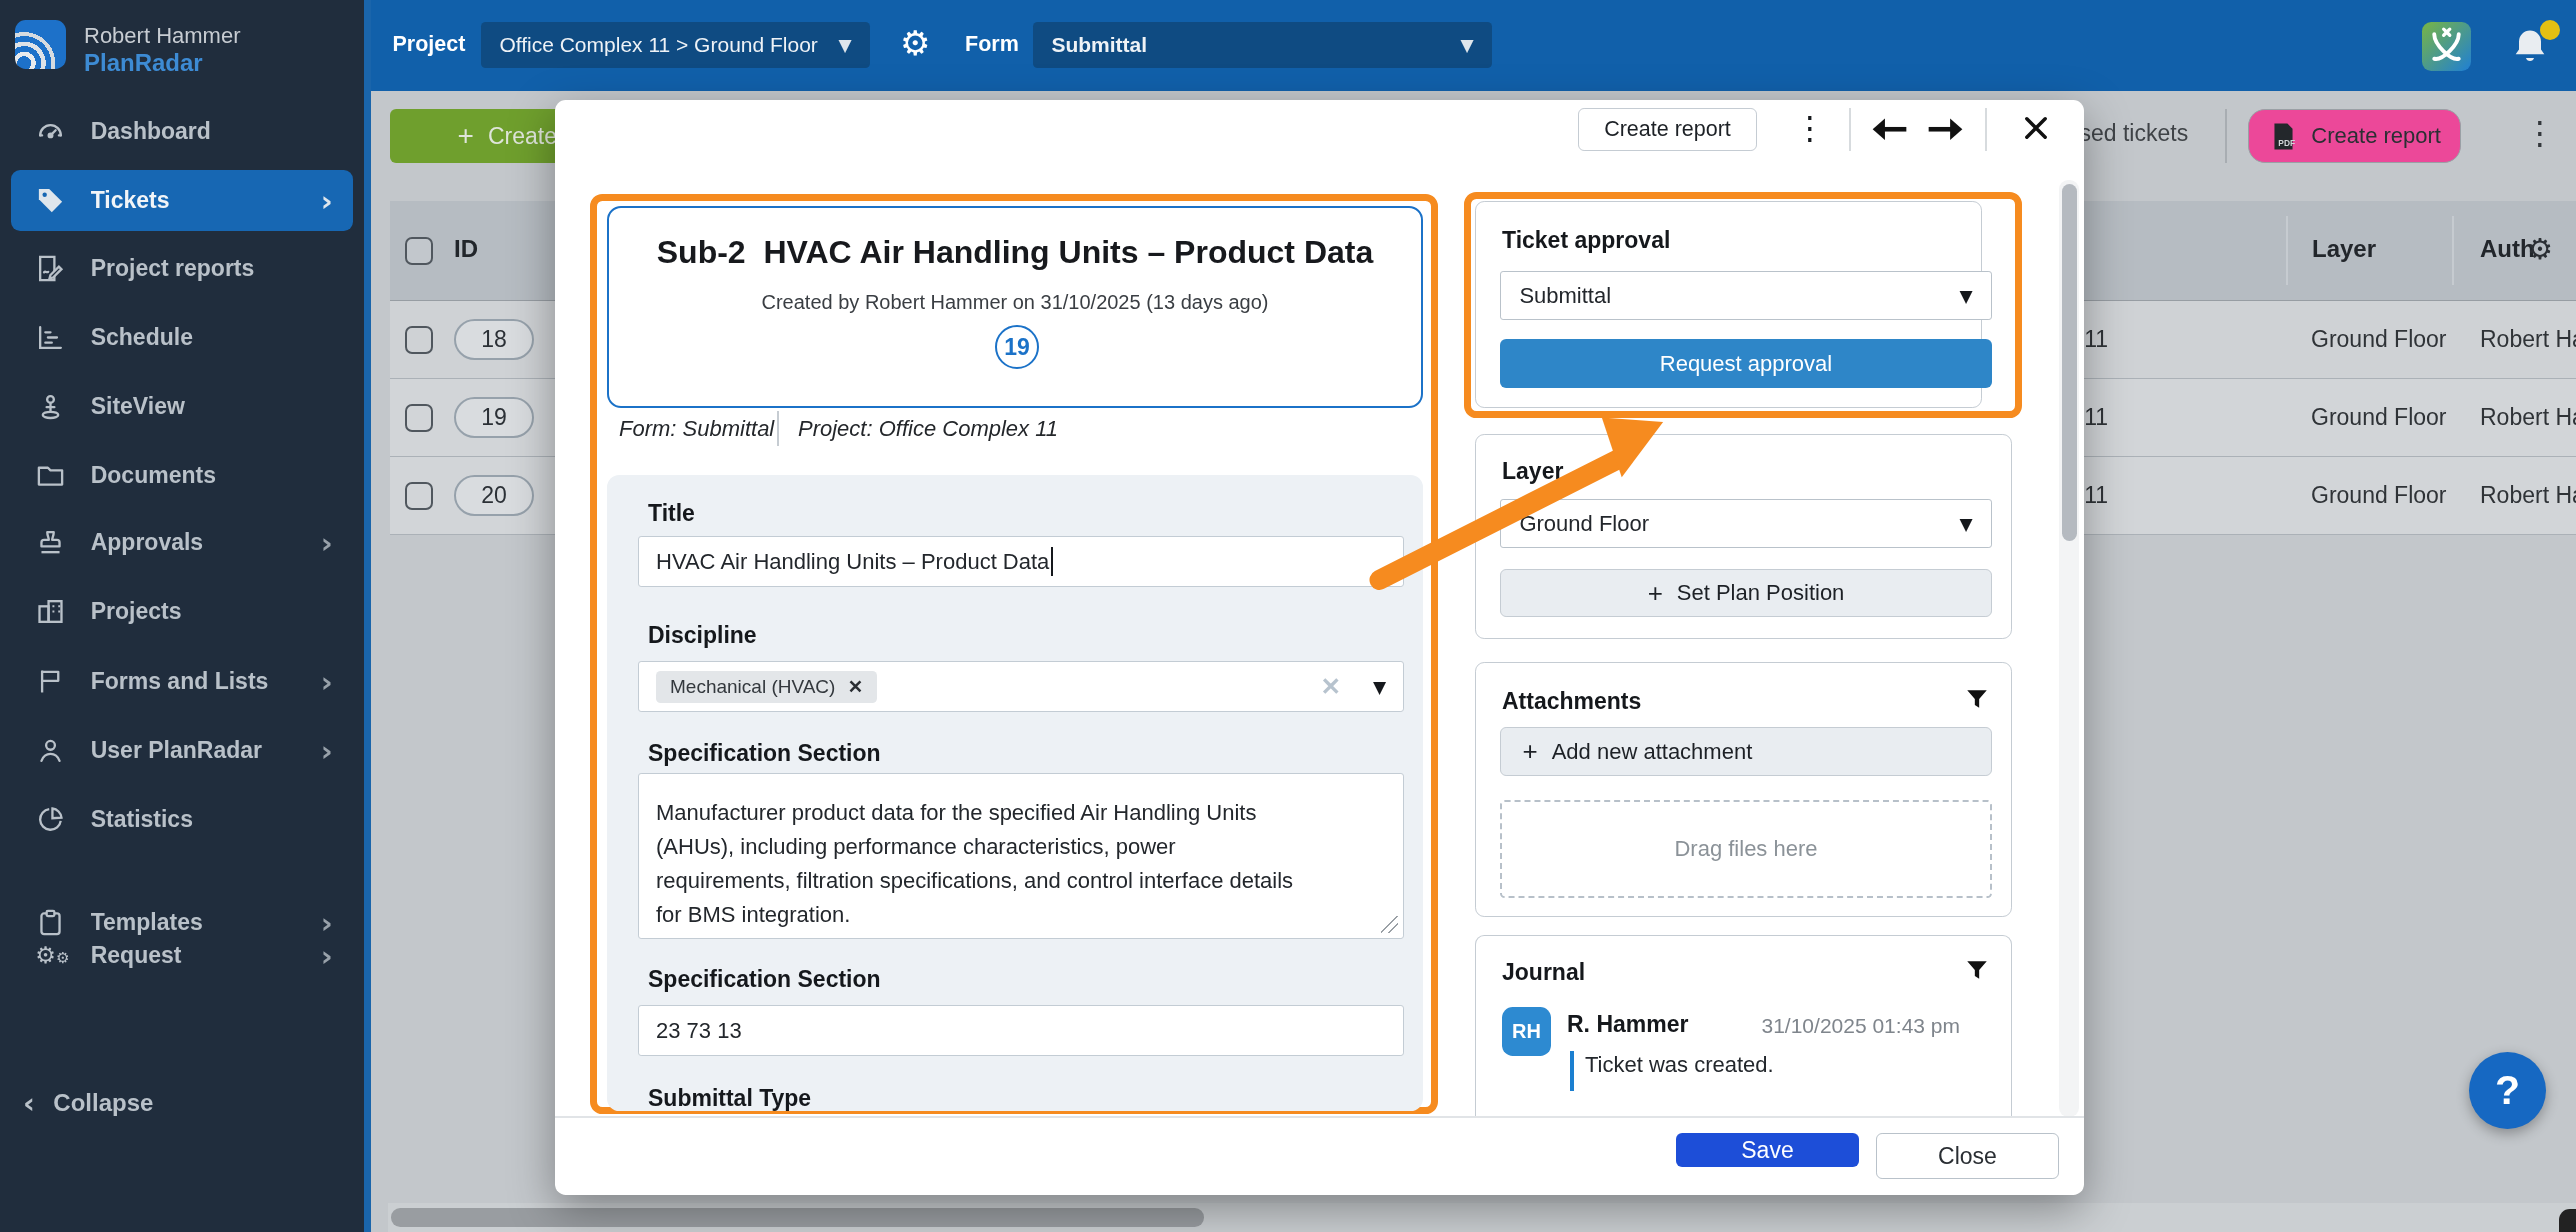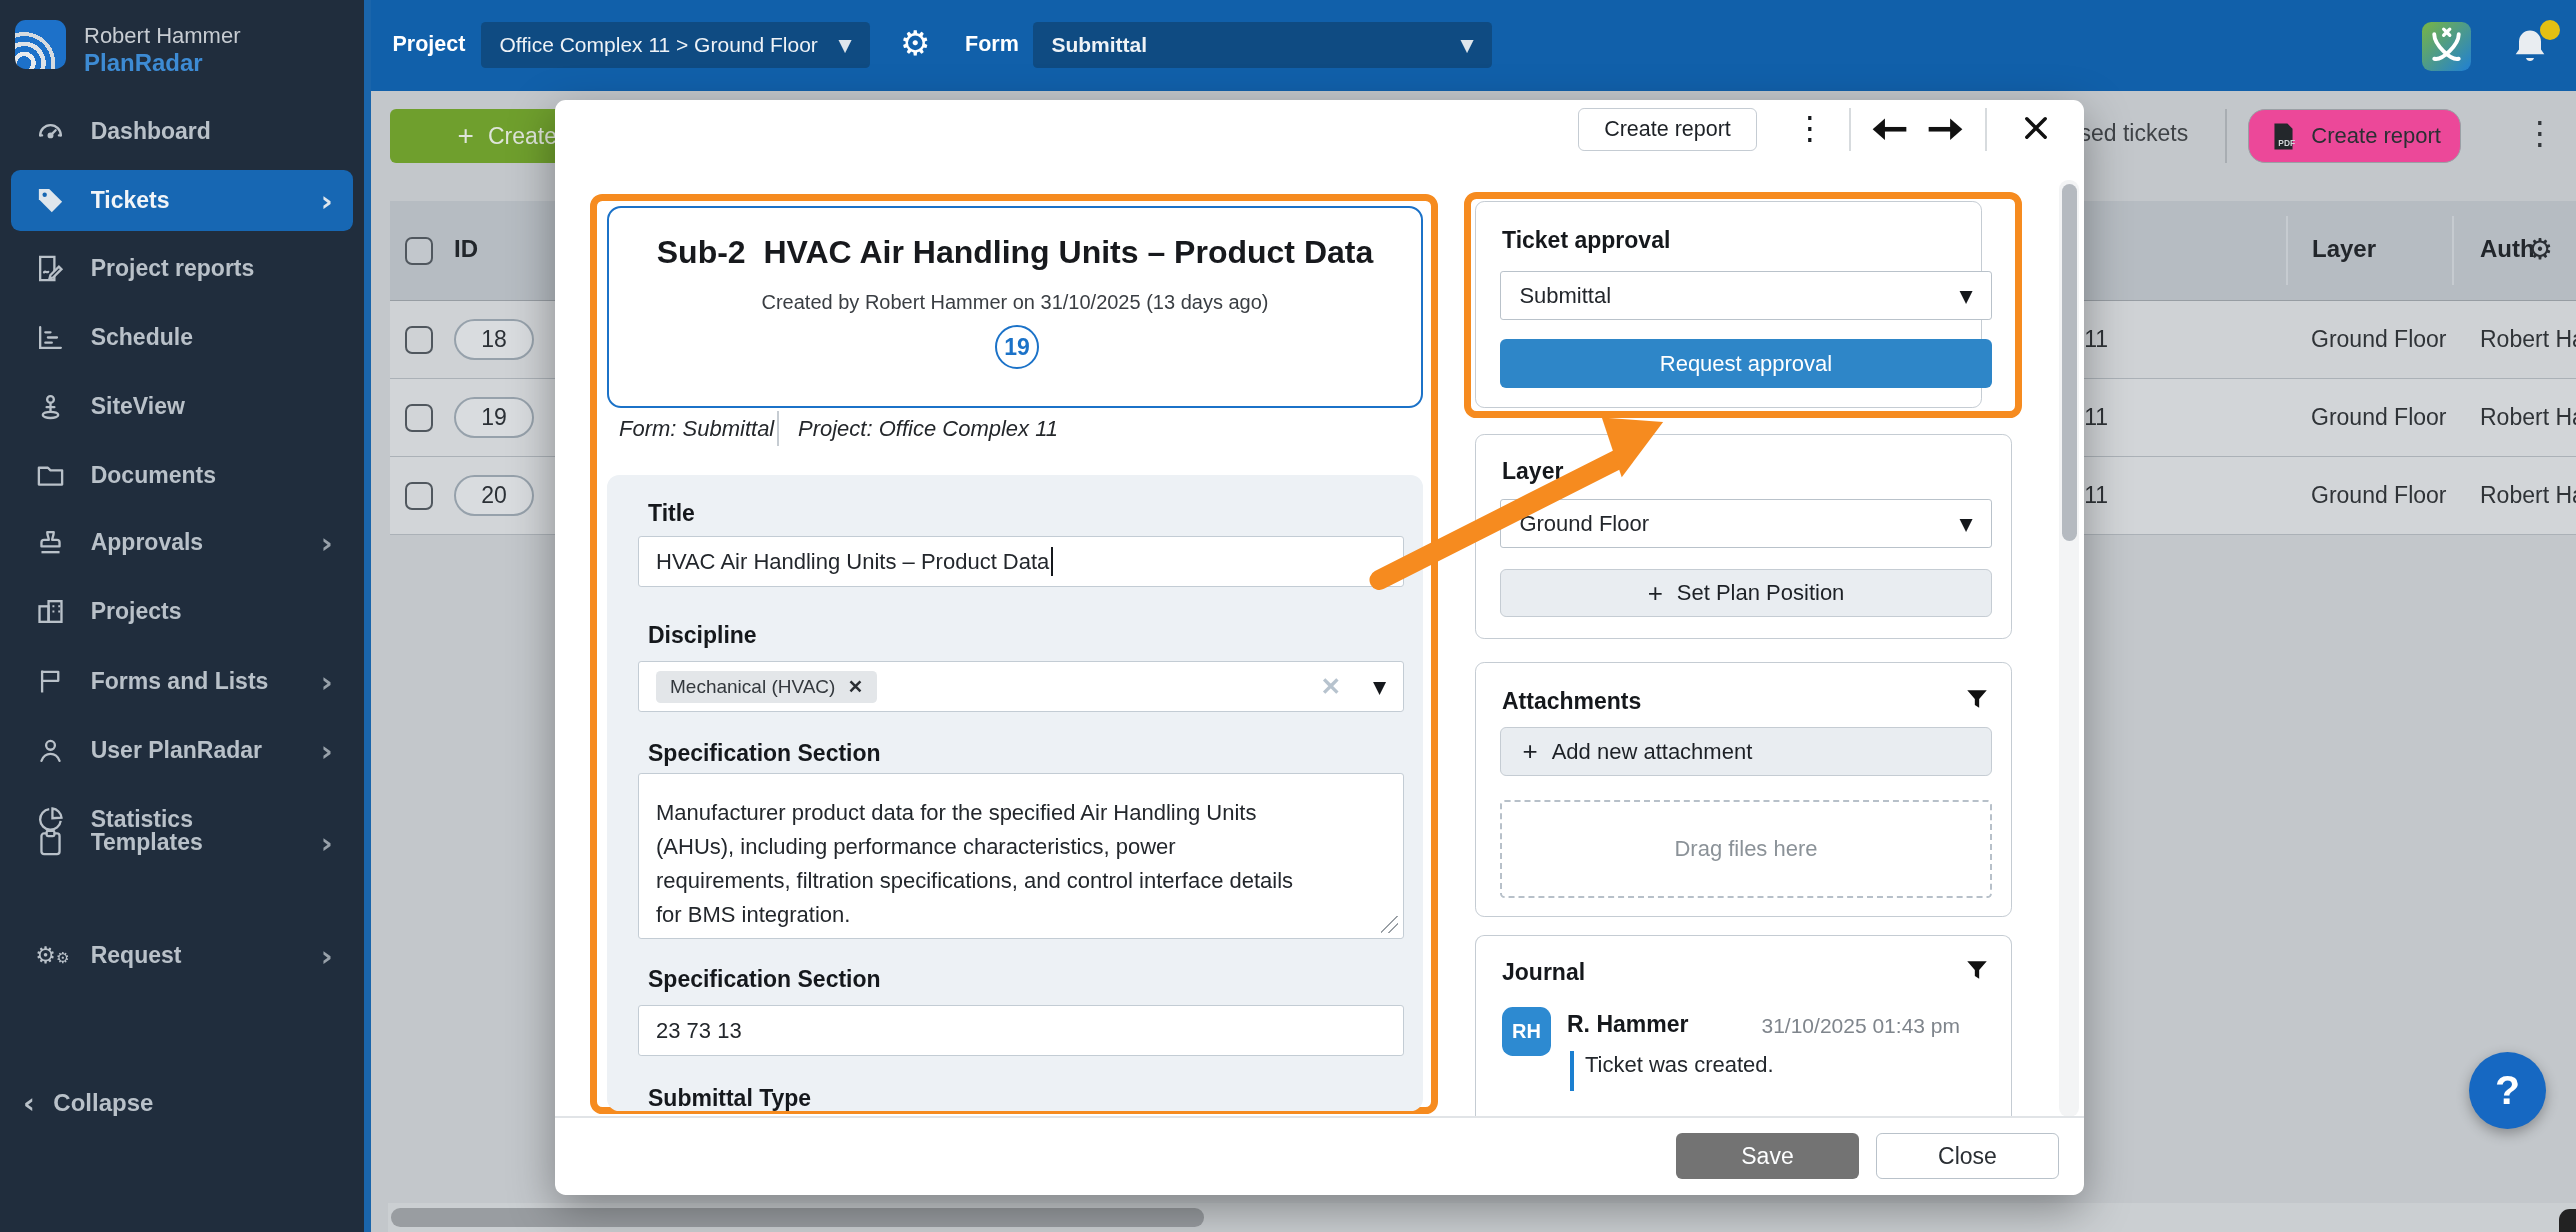--- a/index.html
+++ b/index.html
@@ -88,21 +88,21 @@
   .dropzone{left:24px;width:492px;height:98px;border:2.3px dashed #b7c0c9;border-radius:4.6px;box-sizing:border-box;
             display:flex;align-items:center;justify-content:center;font-size:22px;color:#8b9298;}
   .avatar{width:49px;height:49px;border-radius:10.7px;background:#2d8ad1;display:flex;align-items:center;
           justify-content:center;color:#fff;font-size:20px;font-weight:bold;}
   .quote-bar{width:3.8px;background:#1b7fd0;}
   .resize-h{right:4.6px;bottom:4.6px;width:17px;height:17px;
             background:linear-gradient(135deg,transparent 0 45%,#9aa0a6 45% 52%,transparent 52% 68%,#9aa0a6 68% 75%,transparent 75%);}
   .mscroll{left:1504px;top:80px;width:20px;height:937px;background:#f3f4f5;border-radius:9.2px;}
   .mthumb{left:1507px;top:84px;width:15.3px;height:357px;background:#b5bac0;border-radius:7.7px;}
   .kebab{font-family:"DejaVu Sans",sans-serif;font-size:32px;color:#16191d;line-height:1;}
-  .save{left:1121px;top:1033px;width:183px;height:46px;background:#737373;border-radius:6.1px;
+  .save{left:1121px;top:1033px;width:183px;height:34px;background:#1d4ed8;border-radius:6.1px;
         display:flex;align-items:center;justify-content:center;color:#fdfeff;font-size:23px;}
   .closeb{left:1321px;top:1033px;width:183px;height:46px;border:1.5px solid #b9c2ca;border-radius:6.1px;
           box-sizing:border-box;display:flex;align-items:center;justify-content:center;color:#2a2e33;font-size:23px;background:#fff;}
   svg{display:block;}
 </style>
 </head>
 <body>
 
 <div id="root">
 
@@ -189,21 +189,21 @@
       <span>User PlanRadar</span>
       <span class="chev glyph">›</span>
     </div>
     <div class="abs nav-item" style="top:789px">
       <svg class="nico" viewBox="0 0 24 24" fill="none" stroke="#b9c1c9" stroke-width="1.8">
           <path d="M11 4a8 8 0 1 0 8.9 9"></path>
           <path d="M13.5 3.5a8 8 0 0 1 7 7l-7 .5z"></path>
         </svg>
       <span>Statistics</span>
     </div>
-    <div class="abs nav-item" style="top:812px">
+    <div class="abs nav-item" style="top:892px">
       <svg class="nico" viewBox="0 0 24 24" fill="none" stroke="#b9c1c9" stroke-width="1.8">
           <rect x="5" y="5" width="14" height="16" rx="2"></rect>
           <rect x="9" y="3" width="6" height="4" rx="1" fill="#202d3d"></rect>
         </svg>
       <span>Templates</span>
       <span class="chev glyph">›</span>
     </div>
     <div class="abs nav-item" style="top:925px">
       <span class="nico glyph" style="color:#b9c1c9;font-size:23px;line-height:31px;">⚙<span style="font-size:15.3px;">⚙</span></span>
       <span>Request</span>

